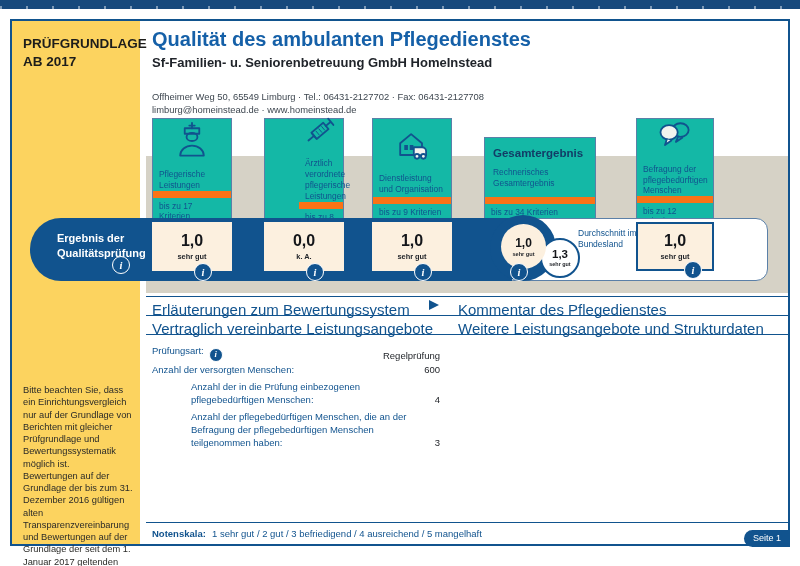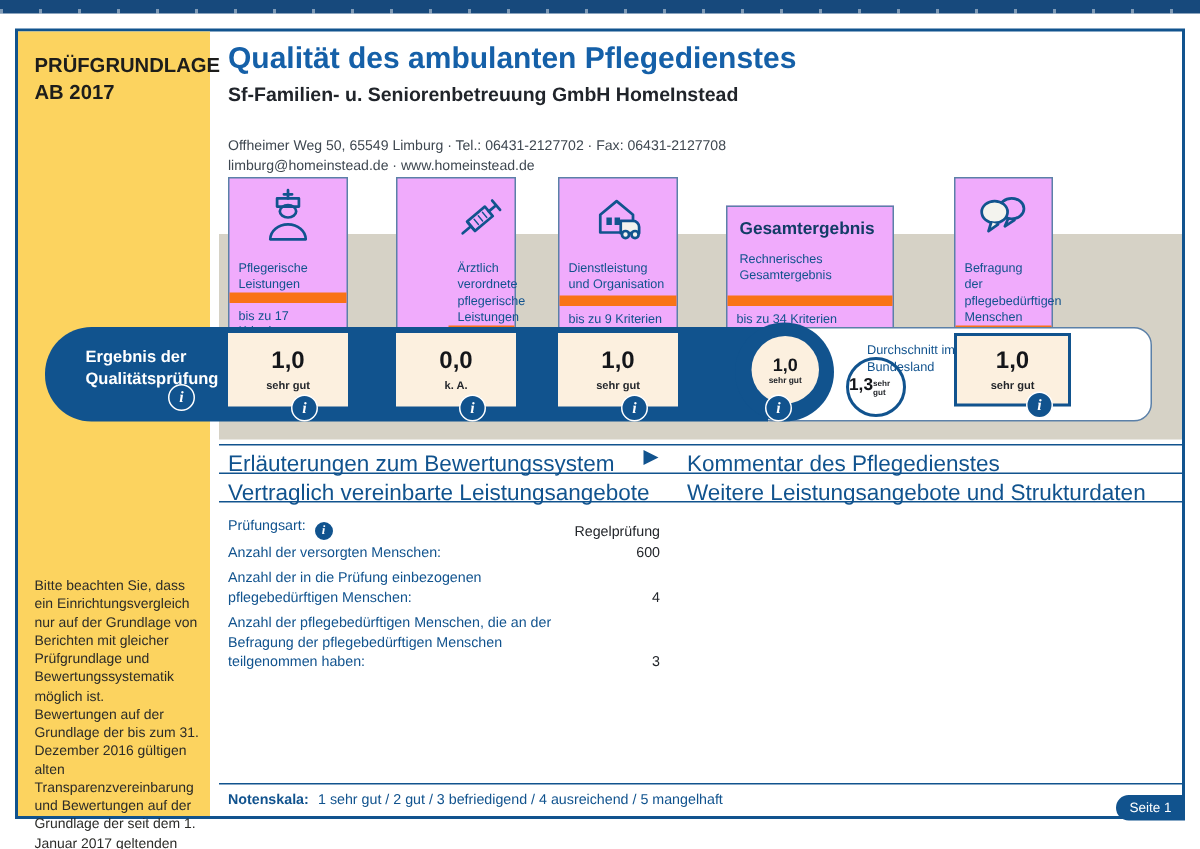--- a/index.html
+++ b/index.html
@@ -26,44 +26,44 @@
   
   .title{position:absolute;left:152px;top:28px;font-size:20px;font-weight:bold;color:#1560a8;}
   .subtitle{position:absolute;left:152px;top:55px;font-size:13px;font-weight:bold;color:#20242a;}
   .address{position:absolute;left:152px;font-size:9.4px;color:#3e4750;}
   .addr1{top:91px;} .addr2{top:104px;}
 
   
   .backdrop{position:absolute;left:146px;top:156px;width:642px;height:137px;background:#d6d2c6;}
 
   
-  .card{position:absolute;top:118px;height:104px;box-sizing:border-box;background:#f0abfc;
-        border:1px solid #5b80a8;display:flex;flex-direction:column;z-index:2;}
+  .card{position:absolute;top:118px;height:104px;box-sizing:border-box;background:#14b8a6;
+        border:1px solid #5b80a8;display:flex;flex-direction:column;z-index:2;justify-content:center;}
   .c1{left:152px;width:80px;} .c2{left:264px;width:80px;padding-left:34px;} .c3{left:372px;width:80px;}
   .c4{left:484px;top:137px;width:112px;height:85px;}
-  .c5{left:636px;width:66px;}
+  .c5{left:636px;width:78px;}
   .card-icon{height:52px;display:flex;align-items:center;justify-content:center;flex:0 0 auto;}
   .card-label{flex:1;padding:2px 6px 0 6px;font-size:8.4px;line-height:1.3;color:#11538e;}
   .card-title{padding:9px 8px 0 8px;font-size:11.5px;font-weight:bold;color:#123c66;}
   .c4 .card-label{padding:8px 8px 0 8px;}
   .card-foot{flex:0 0 auto;border-top:7px solid #f97316;padding:3px 6px 4px 6px;
         font-size:8.4px;color:#11538e;}
 
   
   .whiterect{position:absolute;left:502px;top:218px;width:266px;height:63px;box-sizing:border-box;
         background:#fff;border:1px solid #5b80a8;border-radius:12px;z-index:3;}
   .band{position:absolute;left:30px;top:218px;width:482px;height:63px;background:#11538e;
         border-radius:31px 0 0 31px;z-index:4;}
   .band-label{position:absolute;left:27px;top:13px;width:104px;font-size:11px;font-weight:bold;
         color:#fff;line-height:1.35;}
   .bluecircle{position:absolute;left:490px;top:215px;width:66px;height:66px;border-radius:50%;
         background:#11538e;z-index:5;}
-  .circle13{position:absolute;left:564px;top:238px;width:40px;height:40px;border-radius:50%;
+  .circle13{position:absolute;left:540px;top:238px;width:40px;height:40px;border-radius:50%;
         box-sizing:border-box;background:#fff;border:2px solid #11538e;z-index:6;
-        display:flex;flex-direction:row;align-items:center;justify-content:center;}
+        display:flex;flex-direction:column;align-items:center;justify-content:center;}
   .creamcircle{position:absolute;left:501px;top:224px;width:45px;height:45px;border-radius:50%;
         background:#fcf0df;z-index:7;display:flex;flex-direction:column;align-items:center;justify-content:center;}
   .avg-label{position:absolute;left:578px;top:228px;width:64px;font-size:8.5px;line-height:1.35;
         color:#11538e;z-index:6;}
 
   
   .sbox{position:absolute;top:222px;height:49px;background:#fcf0df;z-index:5;box-sizing:border-box;
         display:flex;flex-direction:column;align-items:center;justify-content:center;}
   .b1{left:152px;width:80px;} .b2{left:264px;width:80px;} .b3{left:372px;width:80px;}
   .b5{left:636px;width:78px;border:2px solid #11538e;}
@@ -92,21 +92,21 @@
   .tri{position:absolute;left:429px;top:300px;width:0;height:0;border-left:10px solid #11538e;
         border-top:5.5px solid transparent;border-bottom:5.5px solid transparent;cursor:pointer;}
 
   
   .details{position:absolute;left:152px;top:344px;width:288px;}
   .drow{display:flex;align-items:flex-end;font-size:9.5px;line-height:13px;color:#11538e;margin-bottom:1px;}
   .drow .dlabel{width:218px;}
   .drow .dvalue{flex:1;text-align:right;color:#23262b;}
   .drow.boldrow .dlabel,.drow.boldrow .dvalue{font-weight:bold;}
   .drow.boldrow .dvalue{color:#14161a;}
-  .drow.gap{margin-top:4px;}
+  .drow.gap{margin-top:4px;margin-left:39px;}
 
   
   .frule{position:absolute;left:146px;top:522px;width:642px;height:1px;background:#11538e;}
   .noten-label{position:absolute;left:152px;top:528px;font-size:9.5px;font-weight:bold;color:#11538e;}
   .noten-text{position:absolute;left:212px;top:528px;font-size:9.5px;color:#11538e;}
   .page-badge{position:absolute;left:744px;top:530px;width:46px;height:17px;background:#11538e;
         border-radius:9px 0 0 9px;color:#fff;font-size:9px;line-height:17px;text-align:center;z-index:9;}
 
   svg{display:block;}
 </style>

